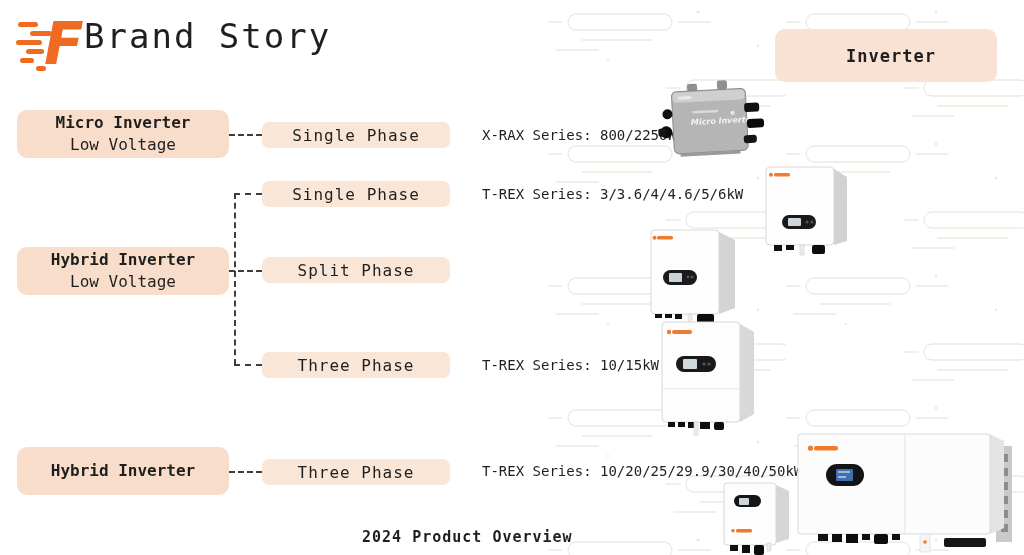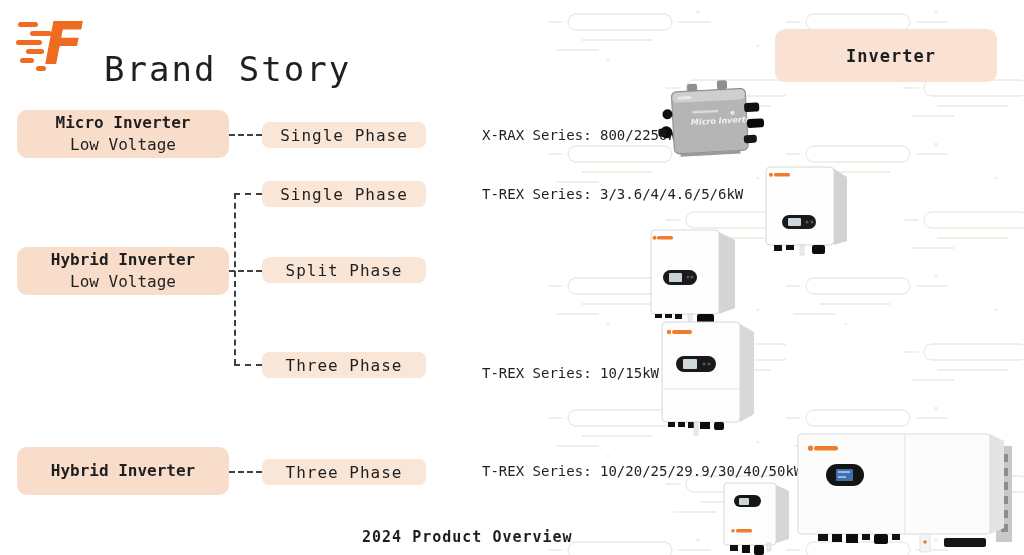--- a/index.html
+++ b/index.html
@@ -2,35 +2,35 @@
 <html><head>
 <meta charset="utf-8">
 <style>
   html,body{margin:0;padding:0;background:#fff;}
   #stage{
     position:relative;width:1024px;height:555px;overflow:hidden;background:#ffffff;
     font-family:"DejaVu Sans Mono","Liberation Mono",monospace;color:#1f1f1f;
   }
   .abs{position:absolute;}
   
-  .title{left:104px;top:16px;font-size:34px;letter-spacing:2px;font-weight:500;white-space:nowrap;margin-top:33px;}
+  .title{left:84px;top:16px;font-size:34px;letter-spacing:2px;font-weight:500;white-space:nowrap;}
   
   .badge{
     left:775px;top:29px;width:212px;height:53px;border-radius:10px;background:#f9e2d3;
     display:flex;align-items:center;justify-content:center;font-size:17px;font-weight:bold;letter-spacing:1px;padding-left:10px;
   }
   
   .cat{
     left:17px;width:212px;height:48px;border-radius:10px;background:#f8ddcb;
     display:flex;flex-direction:column;align-items:center;justify-content:center;line-height:22px;font-size:16px;
   }
   .cat .l1{font-weight:bold;}
   
   .phase{
-    left:262px;width:164px;height:26px;border-radius:7px;background:#fae6d7;
+    left:262px;width:188px;height:26px;border-radius:7px;background:#fae6d7;
     display:flex;align-items:center;justify-content:center;font-size:16px;letter-spacing:1px;
   }
   
   .series{left:482px;height:20px;font-size:14px;white-space:nowrap;display:flex;align-items:center;}
   
   .hdash{border-top:2px dashed #3e3e3e;height:0;}
   .vdash{border-left:2px dashed #3e3e3e;width:0;}
   
   .footer{left:362px;top:528px;width:300px;text-align:left;font-size:15px;font-weight:bold;letter-spacing:1px;}
   svg{display:block;}
@@ -107,21 +107,21 @@
   </div>
   <div class="abs phase" style="top:352px;">
     <span>Three Phase</span>
   </div>
   <div class="abs phase" style="top:459px;">
     <span>Three Phase</span>
   </div>
 
   <div class="abs series" style="top:125px;">X-RAX Series: 800/2250W</div>
   <div class="abs series" style="top:184px;text-align:center;">T-REX Series: 3/3.6/4/4.6/5/6kW</div>
-  <div class="abs series" style="top:363px;">T-REX Series: 10/15kW</div>
+  <div class="abs series" style="top:355px;">T-REX Series: 10/15kW</div>
   <div class="abs series" style="top:461px;">T-REX Series: 10/20/25/29.9/30/40/50kW</div>
 
   <svg class="abs" style="left:655px;top:78px;" width="112" height="92" viewBox="0 0 112 92">
     <g transform="rotate(-3 56 46)">
       <rect x="34" y="5" width="10" height="9" rx="2" fill="#8f8f8f"></rect>
       <rect x="64" y="3" width="10" height="9" rx="2" fill="#8f8f8f"></rect>
       <rect x="18" y="12" width="74" height="62" rx="5" fill="#b5b5b5" stroke="#8a8a8a"></rect>
       <rect x="19" y="13" width="72" height="10" rx="4" fill="#cfcfcf"></rect>
       <rect x="24" y="17" width="14" height="3" rx="1.5" fill="#e8e8e8"></rect>
       <rect x="38" y="32" width="26" height="2.5" rx="1" fill="#d9d9d9"></rect>

